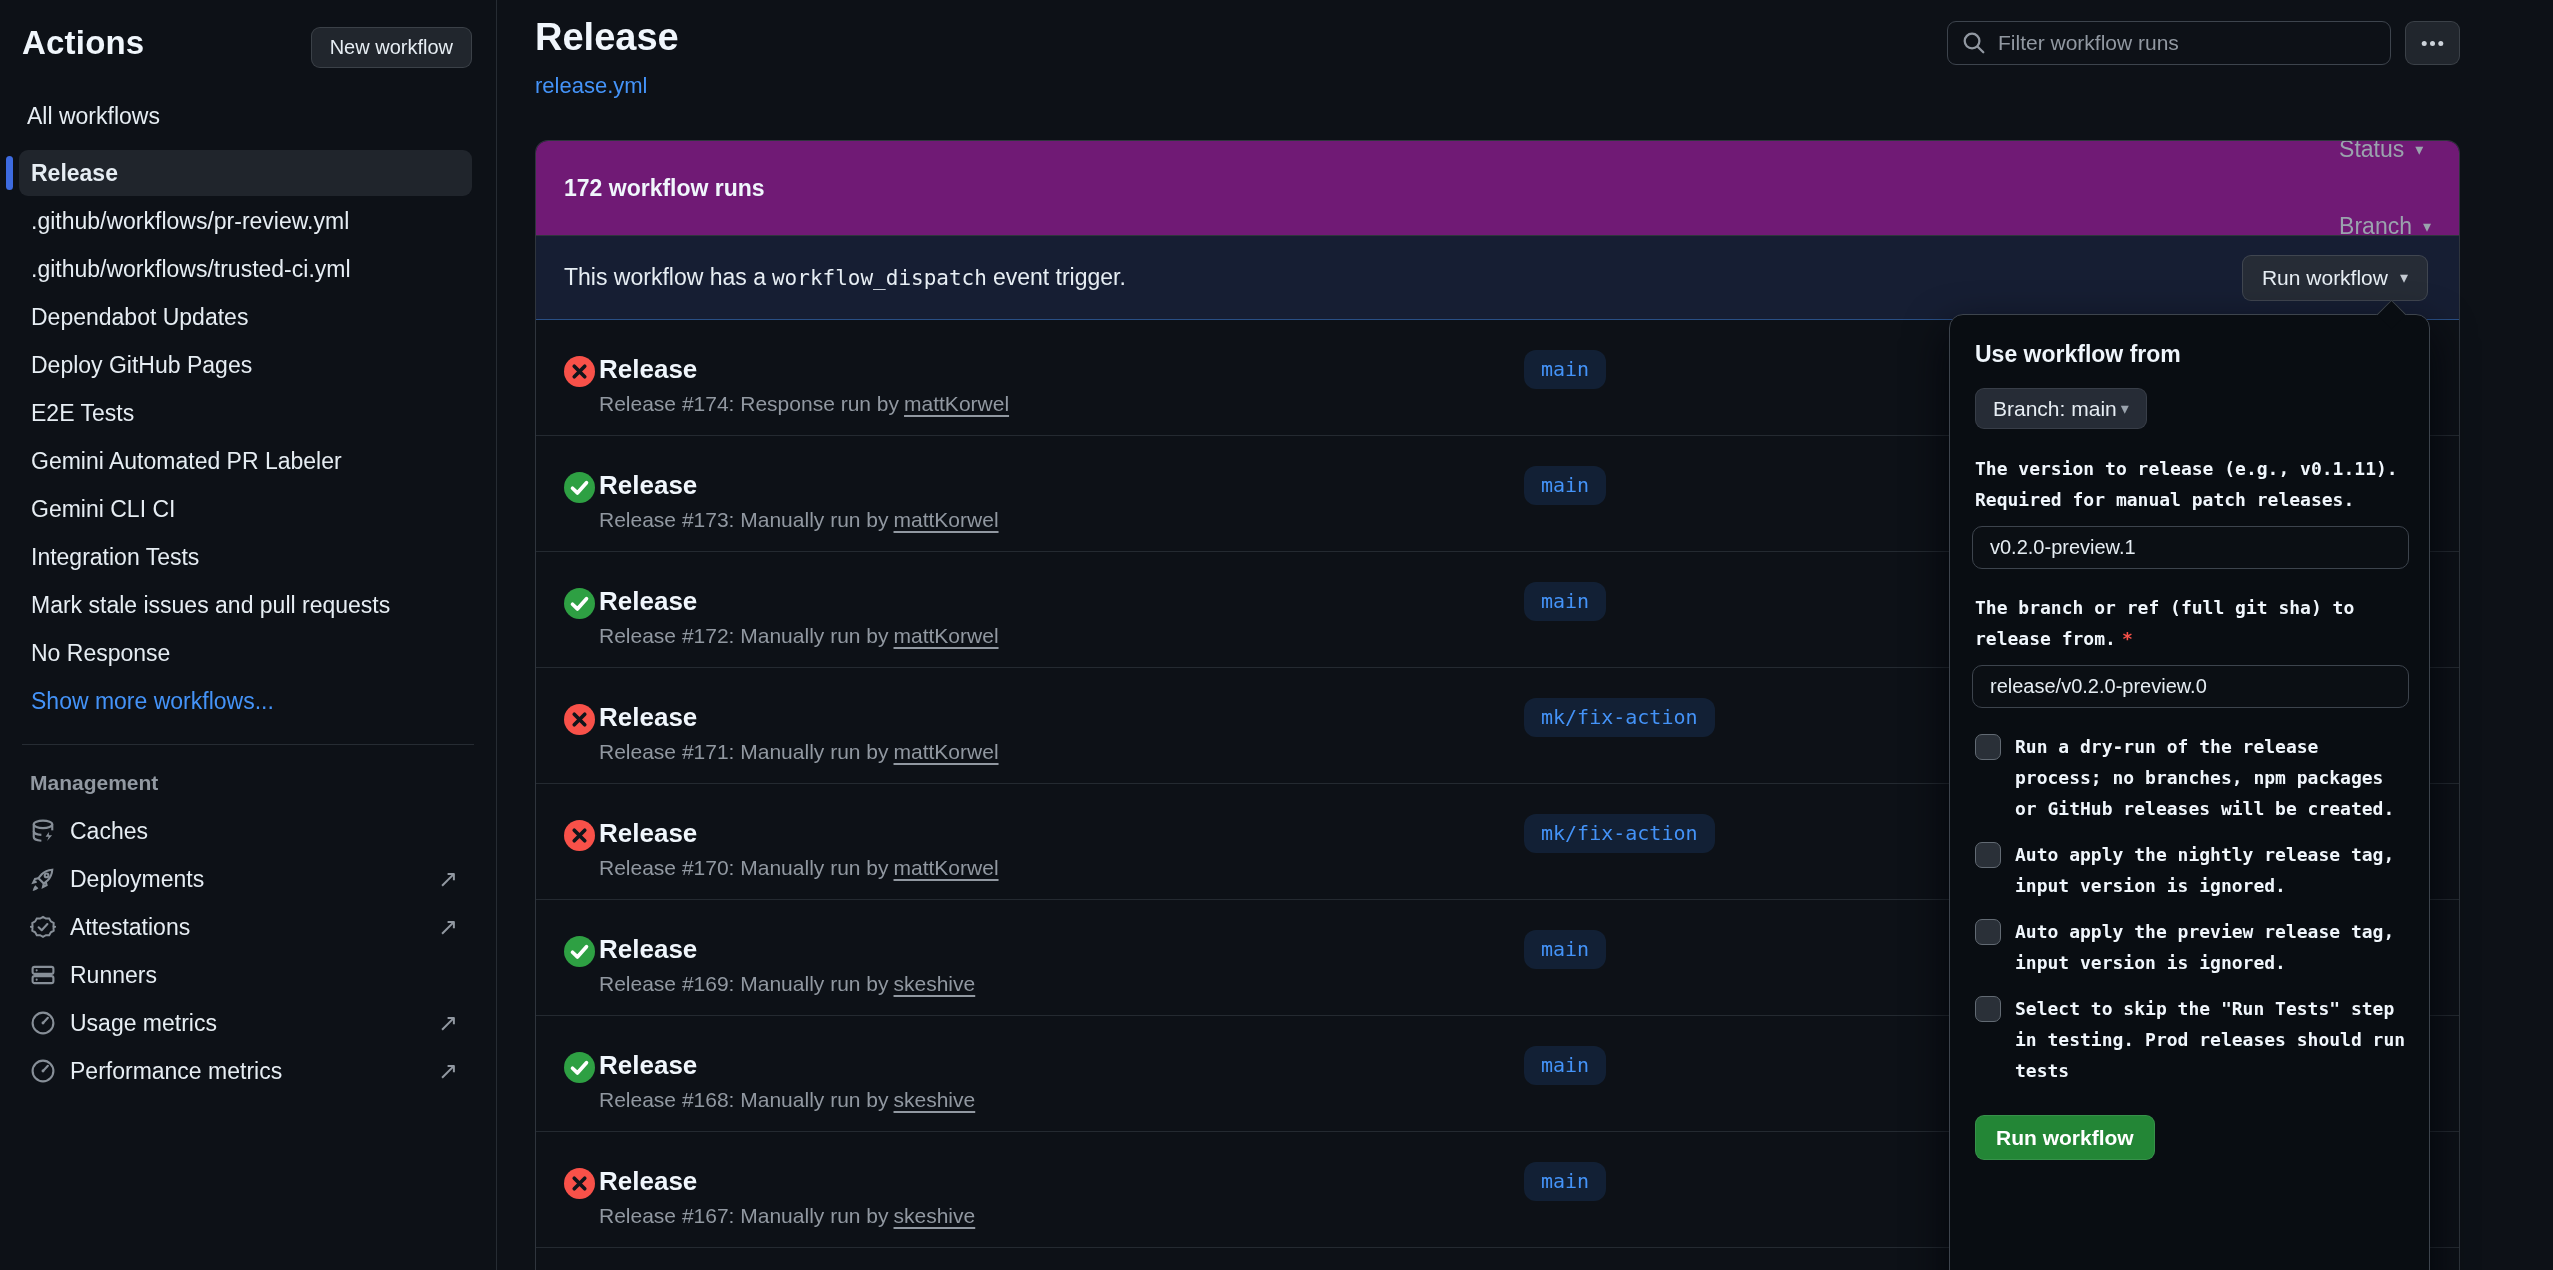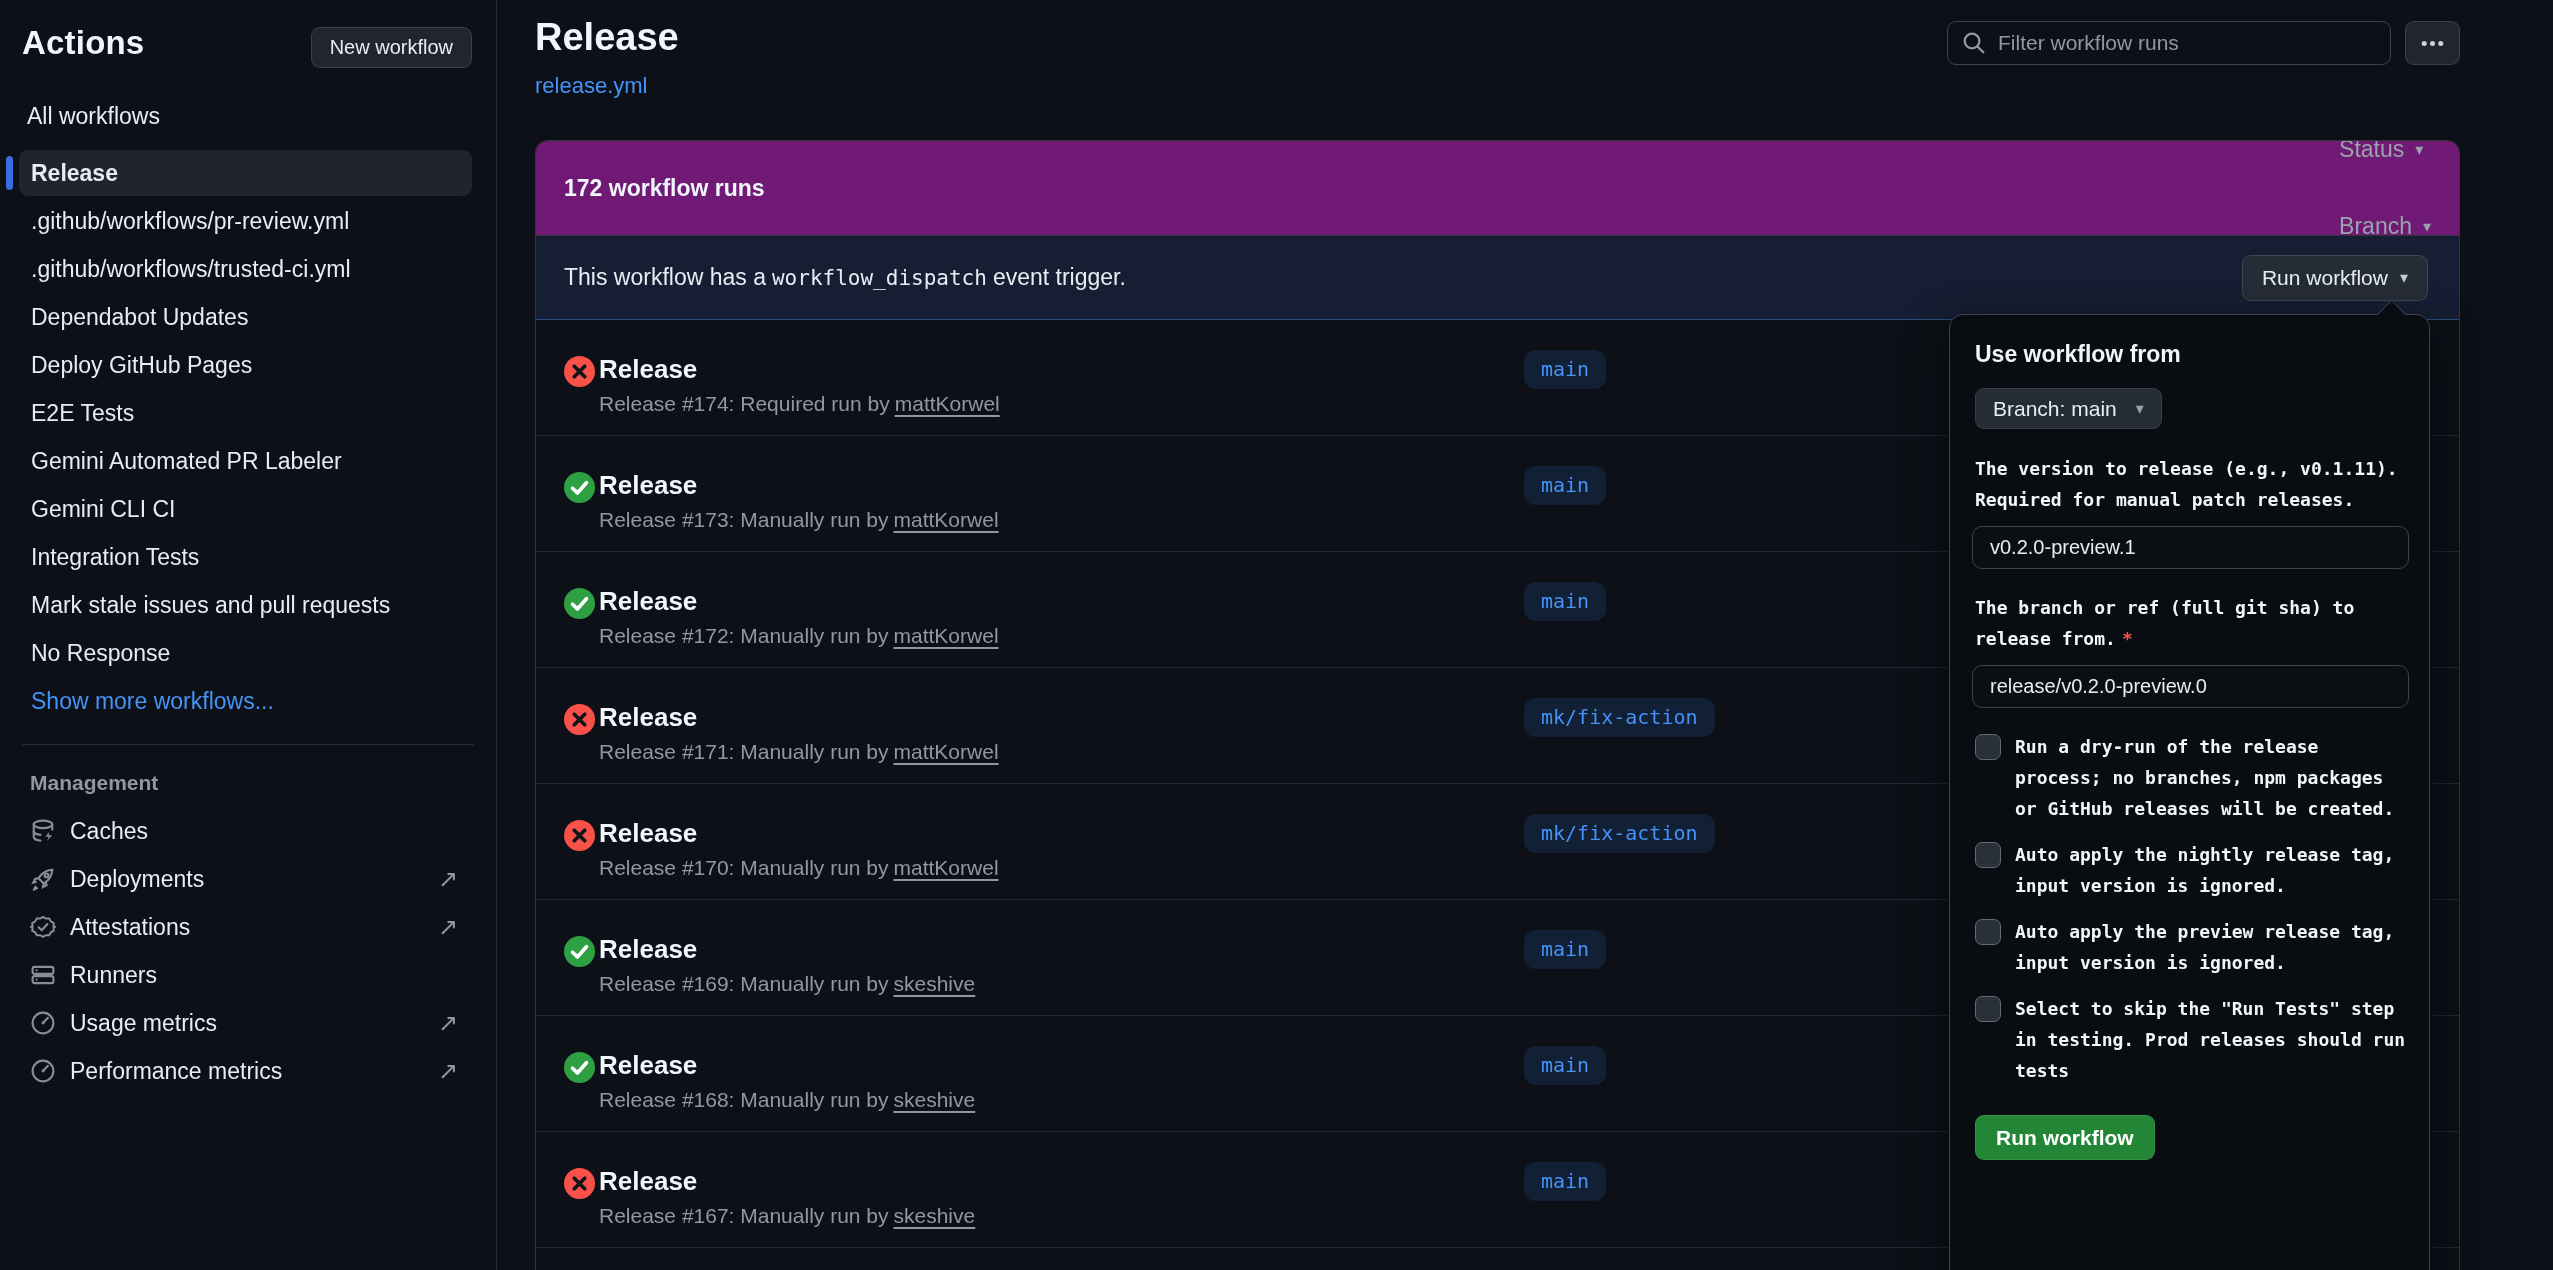--- a/index.html
+++ b/index.html
@@ -82,21 +82,21 @@
     align-items:center; justify-content:center; color:#9198a1; cursor:pointer; }
   .row-kebab svg { width:25px; height:25px; }
 
   
   .dialog { position:absolute; left:1949px; top:314px; width:481px; height:1016px; background:#090d12;
     border:1px solid #3d444d; border-radius:14px; box-shadow:0 18px 44px rgba(1,4,9,.85); z-index:20;
     padding:24px 22px; }
   .dialog::before { content:""; position:absolute; left:431px; top:-11px; width:20px; height:20px;
     background:#090d12; border-left:1px solid #3d444d; border-top:1px solid #3d444d; transform:rotate(45deg); }
   .dlg-title { font-size:23px; font-weight:700; margin:2px 0 20px 3px; }
-  .dlg-branch { height:41px; padding:0 17px; display:inline-flex; align-items:center; gap:19px;
+  .dlg-branch { height:41px; padding:0 17px; display:inline-flex; align-items:center; gap:4px;
     font-size:21px; margin-left:3px; margin-bottom:24px; background:#262c36; border:1px solid rgba(240,246,252,.09); }
   .dlg-desc { font-family:"DejaVu Sans Mono", monospace; font-weight:700; font-size:18px; line-height:31px;
     color:#f0f6fc; margin:0 0 11px 3px; }
   .req { color:#f85149; margin-left:6px; }
   .dlg-input { width:437px; height:43px; background:#0b0f14; border:1px solid #3d444d; border-radius:10px;
     color:#e6edf3; font-size:20px; font-family:inherit; padding:16px 17px; margin-bottom:23px; outline:none; }
   .cb-row { display:flex; gap:14px; margin:0 0 15px 3px; }
   .cb { flex:none; width:26px; height:26px; margin-top:3px; border-radius:7px; background:#2a3038;
     border:1px solid #626a73; cursor:pointer; }
   .cb-label { font-family:"DejaVu Sans Mono", monospace; font-weight:700; font-size:18px; line-height:31px;
@@ -282,21 +282,21 @@
               <span class="caret">▾</span>
           </button>
         </div>
         <div id="runs">
             <div class="run-row">
               <span class="status-ic"><svg viewBox="0 0 16 16">
                   <circle cx="8" cy="8" r="8" fill="#f85149"></circle>
                   <path d="M5.3 5.3 L10.7 10.7 M10.7 5.3 L5.3 10.7" stroke="#10151b" stroke-width="1.9" stroke-linecap="round"></path>
                 </svg></span>
               <div class="run-title">Release</div>
-              <div class="run-desc"><span>Release #174: Required run by</span><a>mattKorwel</a></div>
+              <div class="run-desc"><span>Release #174: Response run by</span><a>mattKorwel</a></div>
               <span class="branch-badge">main</span>
             </div>
             <div class="run-row">
               <span class="status-ic"><svg viewBox="0 0 16 16">
                   <circle cx="8" cy="8" r="8" fill="#2ea043"></circle>
                   <path d="M4.4 8.4 L6.9 10.8 L11.6 5.5" fill="none" stroke="#fff" stroke-width="1.9" stroke-linecap="round" stroke-linejoin="round"></path>
                 </svg></span>
               <div class="run-title">Release</div>
               <div class="run-desc"><span>Release #173: Manually run by</span><a>mattKorwel</a></div>
               <span class="branch-badge">main</span>

